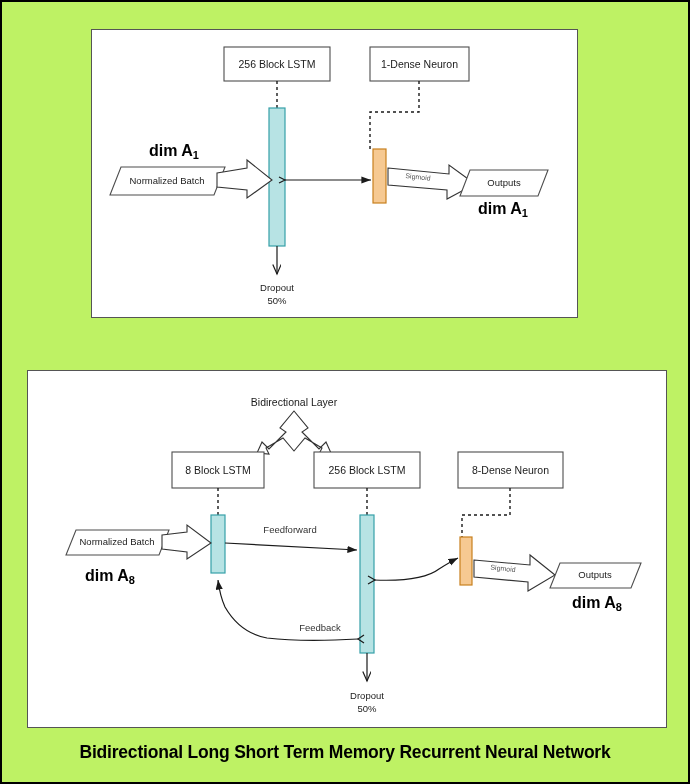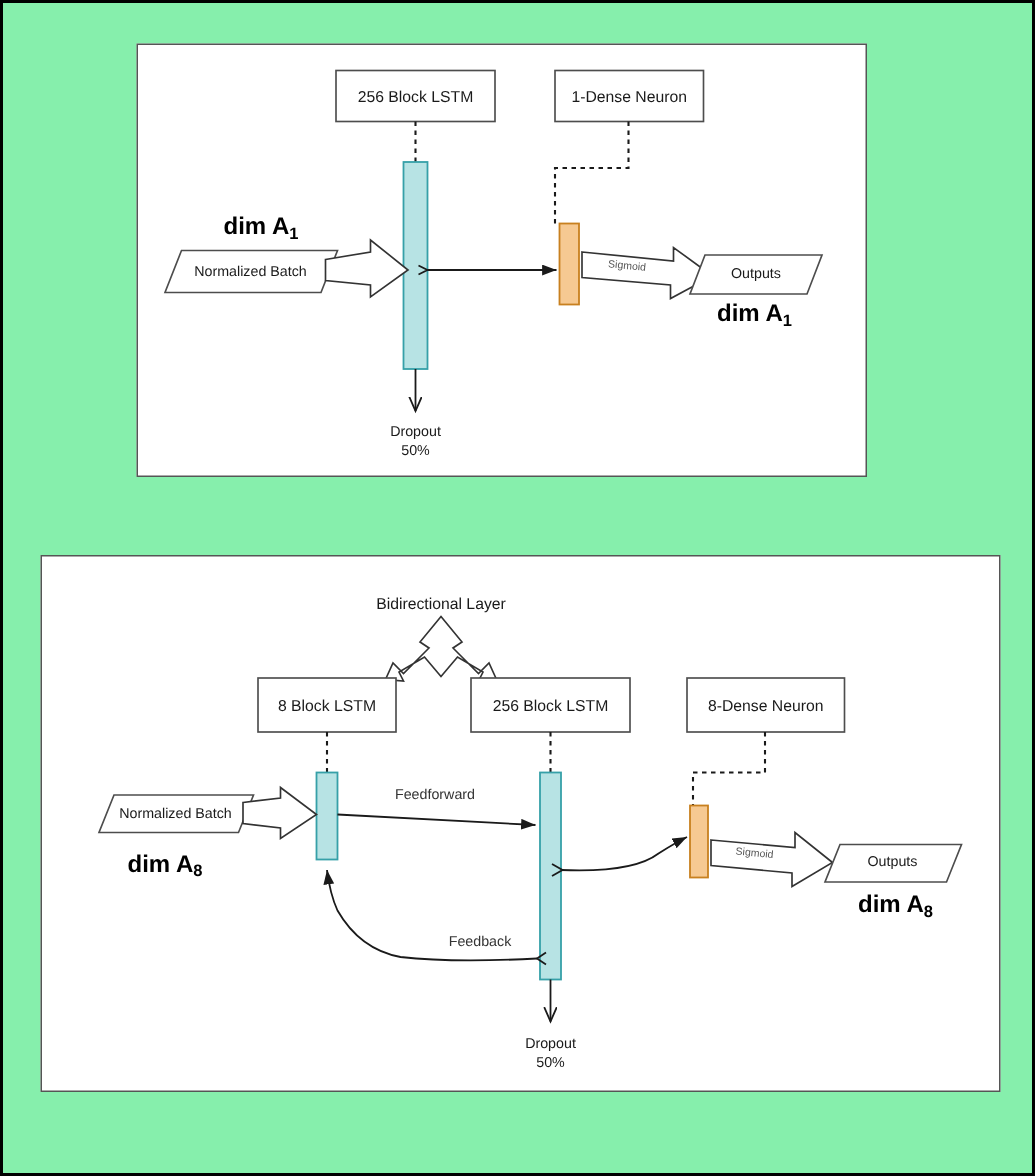--- a/index.html
+++ b/index.html
@@ -7,21 +7,21 @@
     padding: 0;
     background: #ffffff;
   }
   body {
     font-family: "Liberation Sans", sans-serif;
   }
   #root {
     position: relative;
     width: 690px;
     height: 784px;
-    background: #86efac;
+    background: #bef264;
     border: 2px solid #000000;
     box-sizing: border-box;
     overflow: hidden;
   }
   .panel {
     position: absolute;
     background: #ffffff;
     border: 1px solid #555555;
     box-sizing: border-box;
   }
@@ -291,14 +291,15 @@
       <text class="io-label" x="593" y="573">Outputs</text>
     </g>
 
     <text class="dim-label" x="595" y="606"><tspan>dim A</tspan><tspan class="dim-sub" dy="3">8</tspan></text>
 
     <path class="solid-link" d="M365,651 L365,679" marker-end="url(#arrow-open-b)"></path>
     <text class="small-label" x="365" y="694">Dropout</text>
     <text class="small-label" x="365" y="707">50%</text>
   </svg>
 
+  <div class="caption" id="caption-bottom">Bidirectional Long Short Term Memory Recurrent Neural Network</div>
 
 </div>
 
 </body></html>

